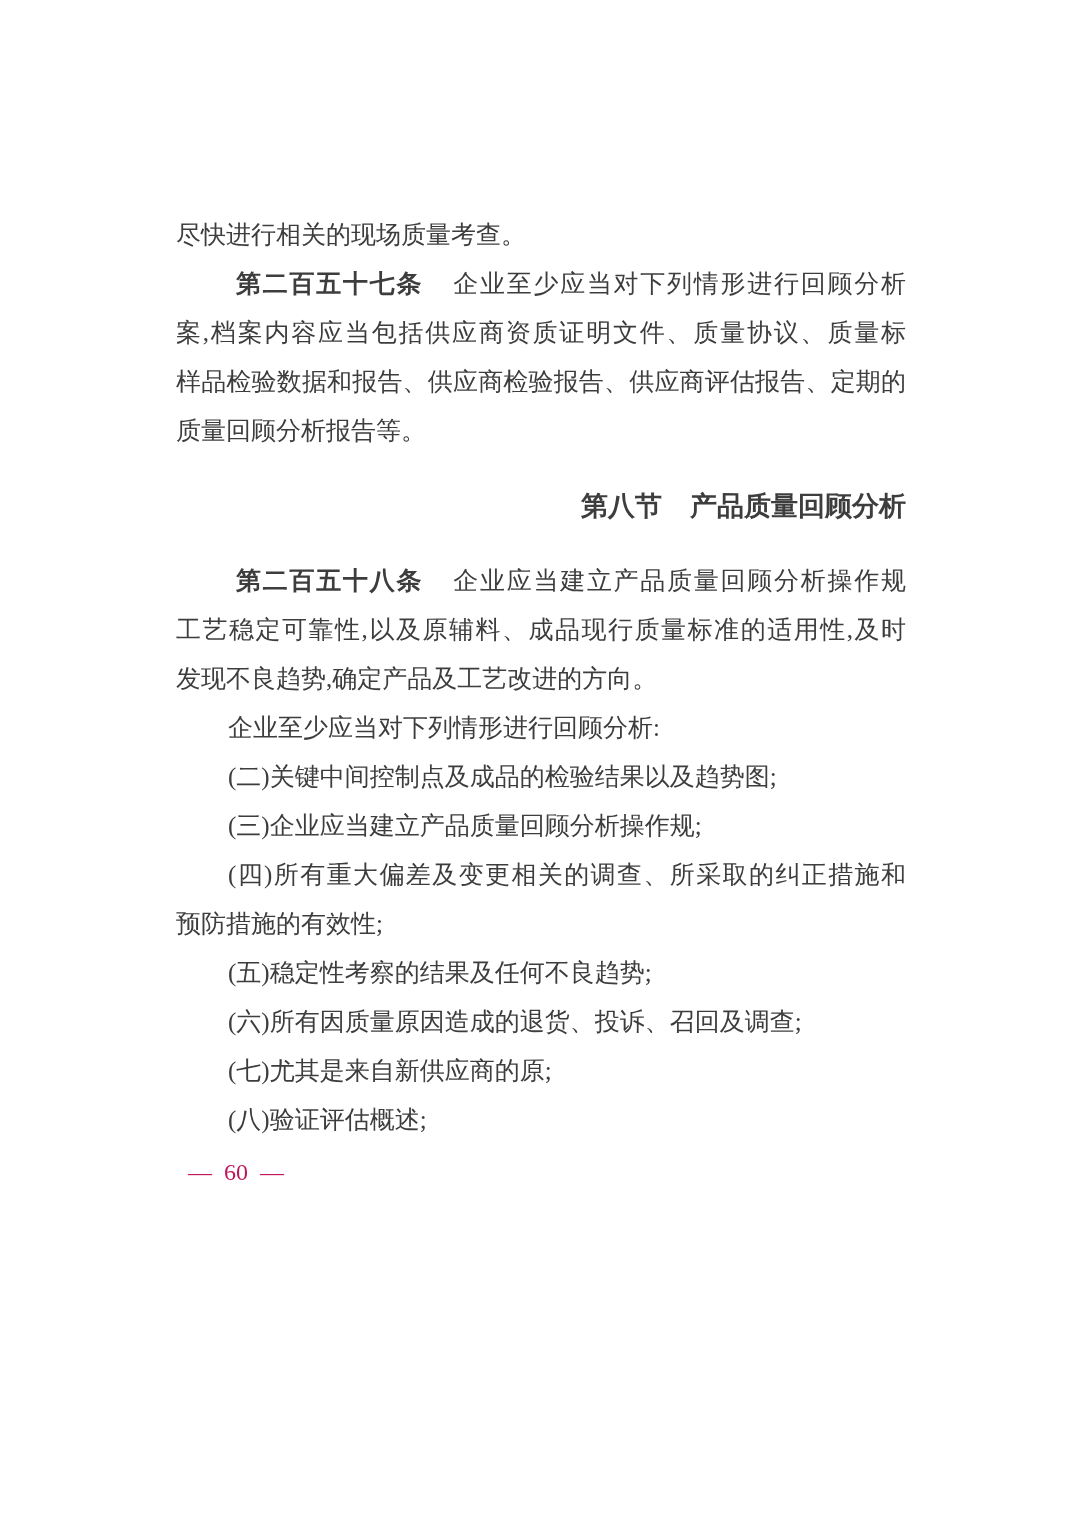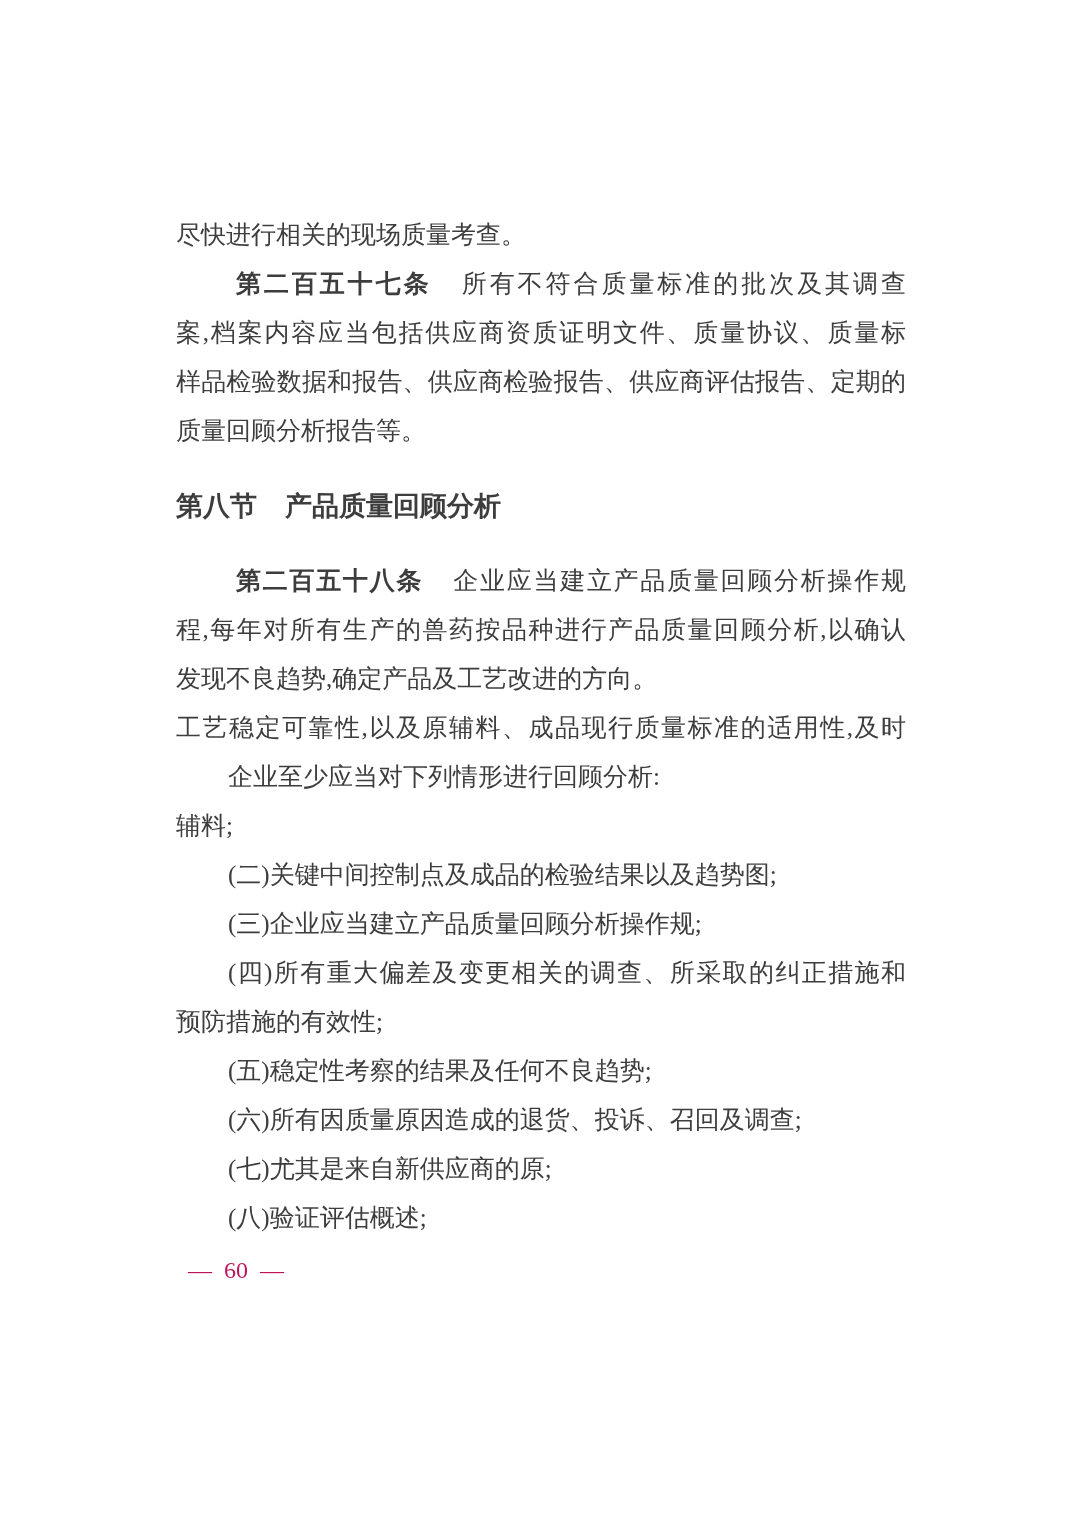--- a/index.html
+++ b/index.html
@@ -34,21 +34,21 @@
     padding-left: 52px;
     box-sizing: border-box;
   }
   .lead {
     font-weight: bold;
     margin-right: 30px;
     margin-left: 8px;
   }
   .heading {
     width: 730px;
-    text-align: left;
+    text-align: right;
     font-weight: bold;
     font-size: 27px;
     line-height: 49px;
     height: 49px;
     margin-top: 27px;
     margin-bottom: 25px;
   }
   .hgap {
     display: inline-block;
     width: 28px;
@@ -68,40 +68,38 @@
 </style>
 </head>
 <body>
 
 <div class="page">
   <div class="col">
 
     <div class="ln">尽快进行相关的现场质量考查。</div>
 
     <div class="ln fill ind">
-      <span class="lead">第二百五十七条</span><span>所有不符合质量标准的批次及其调查</span>
+      <span class="lead">第二百五十七条</span><span>企业至少应当对下列情形进行回顾分析</span>
     </div>
     <div class="ln fill">案,档案内容应当包括供应商资质证明文件、质量协议、质量标准、</div>
     <div class="ln fill">样品检验数据和报告、供应商检验报告、供应商评估报告、定期的</div>
     <div class="ln">质量回顾分析报告等。</div>
 
     <div class="heading">
       <span>第八节</span><span class="hgap"></span><span>产品质量回顾分析</span>
     </div>
 
     <div class="ln fill ind">
       <span class="lead">第二百五十八条</span><span>企业应当建立产品质量回顾分析操作规</span>
     </div>
-    <div class="ln fill">程,每年对所有生产的兽药按品种进行产品质量回顾分析,以确认</div>
+    <div class="ln fill">工艺稳定可靠性,以及原辅料、成品现行质量标准的适用性,及时</div>
     <div class="ln">发现不良趋势,确定产品及工艺改进的方向。</div>
-    <div class="ln fill">工艺稳定可靠性,以及原辅料、成品现行质量标准的适用性,及时</div>
 
     <div class="ln ind">企业至少应当对下列情形进行回顾分析:</div>
 
-    <div class="ln">辅料;</div>
 
     <div class="ln ind">(二)关键中间控制点及成品的检验结果以及趋势图;</div>
 
     <div class="ln ind">(三)企业应当建立产品质量回顾分析操作规;</div>
 
     <div class="ln fill ind">(四)所有重大偏差及变更相关的调查、所采取的纠正措施和</div>
     <div class="ln">预防措施的有效性;</div>
 
     <div class="ln ind">(五)稳定性考察的结果及任何不良趋势;</div>
 

